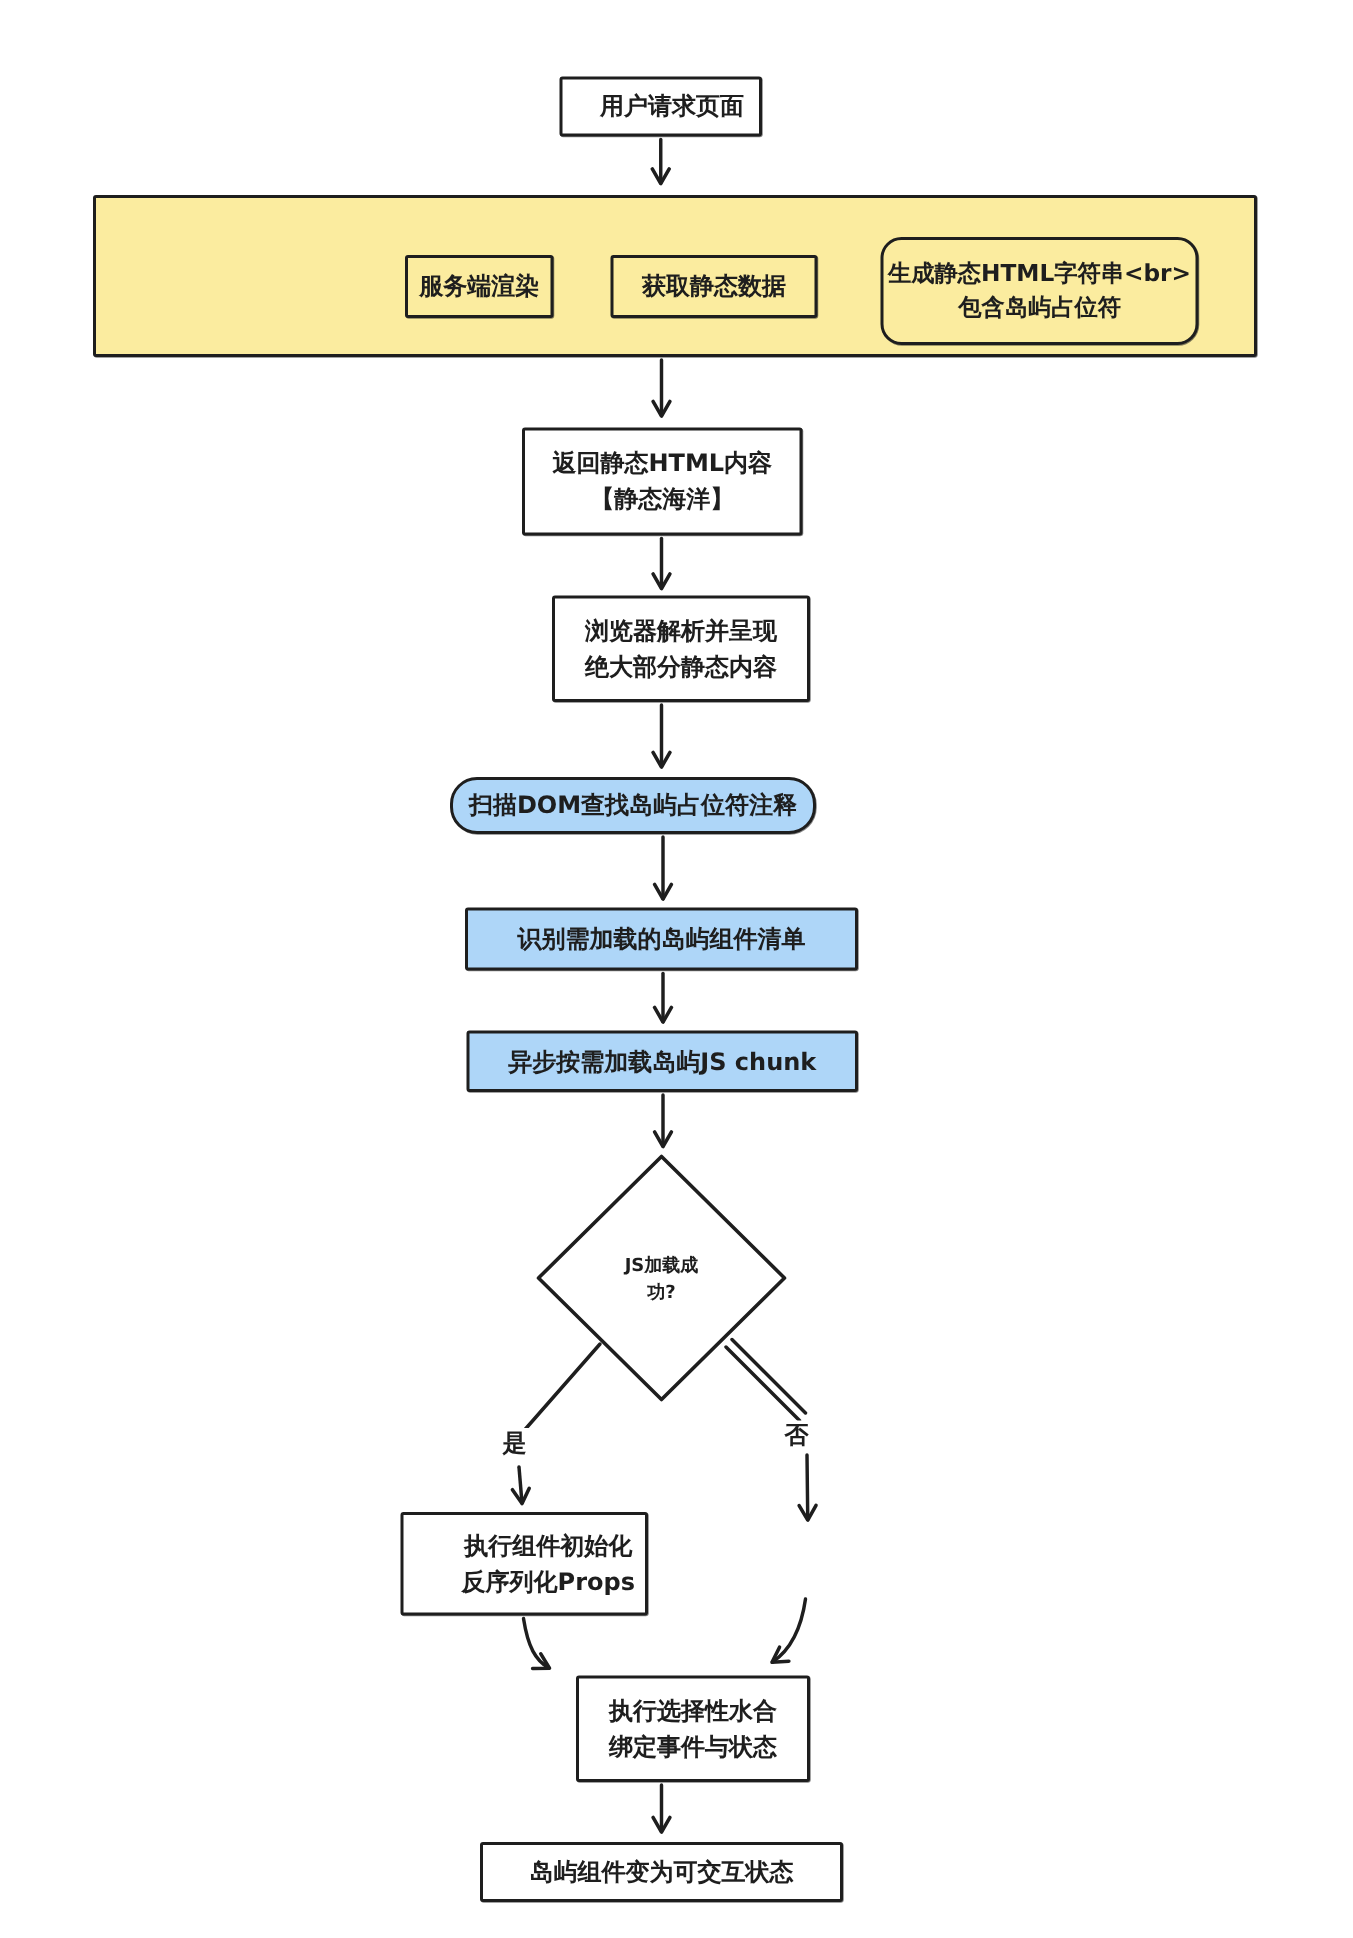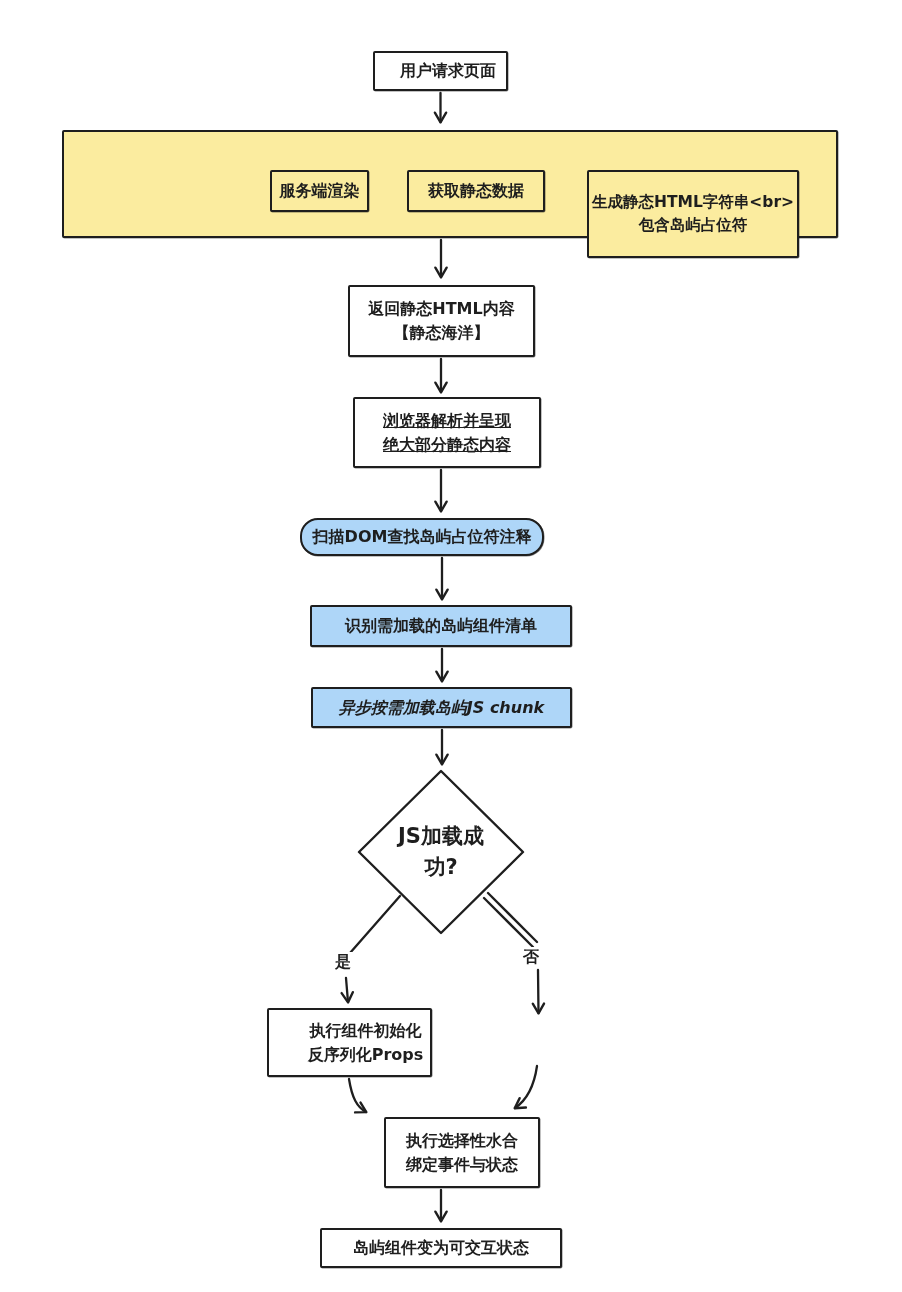--- a/index.html
+++ b/index.html
@@ -43,21 +43,21 @@
     box-shadow:0.5px 0.5px 0 rgba(30,30,30,.55);
   }
   .group-title{
     position:absolute;left:0;right:0;top:5px;
     text-align:center;font-size:16px;font-weight:600;
   }
   .diamond-label{
     position:absolute;
     display:flex;flex-direction:column;
     align-items:center;justify-content:center;
-    text-align:center;font-size:21px;font-weight:600;line-height:1.5;
+    text-align:center;font-size:12px;font-weight:600;line-height:1.5;
   }
   .edge-label{
     position:absolute;
     font-size:16px;font-weight:600;
     background:var(--canvas-bg);
     padding:0 2px;
   }
   .line2{display:block;}
 </style>
 </head>
@@ -95,43 +95,43 @@
     <span>用户请求页面</span>
   </div>
 
   <div class="group" style="left:62px;top:130px;width:776px;height:108px;">
     <div class="node yellow" style="left:206px;top:38px;width:99px;height:42px;">
       <span>服务端渲染</span>
     </div>
     <div class="node yellow" style="left:343px;top:38px;width:138px;height:42px;">
       <span>获取静态数据</span>
     </div>
-    <div class="node yellow" style="left:523px;top:38px;width:212px;height:88px;font-size:15.5px;">
+    <div class="node yellow" style="left:523px;top:26px;width:212px;height:72px;font-size:15.5px;border-radius:14px;">
       <span>生成静态HTML字符串&lt;br&gt;</span>
       <span class="line2">包含岛屿占位符</span>
     </div>
   </div>
 
   <div class="node" style="left:348px;top:285px;width:187px;height:72px;">
     <span>返回静态HTML内容</span>
     <span class="line2">【静态海洋】</span>
   </div>
 
-  <div class="node" style="left:353px;top:397px;width:188px;height:71px;text-decoration:underline;">
+  <div class="node" style="left:368px;top:397px;width:172px;height:71px;">
     <span>浏览器解析并呈现</span>
     <span class="line2">绝大部分静态内容</span>
   </div>
 
   <div class="node blue" style="left:300px;top:518px;width:244px;height:38px;border-radius:18px;">
     <span>扫描DOM查找岛屿占位符注释</span>
   </div>
   <div class="node blue" style="left:310px;top:605px;width:262px;height:42px;">
     <span>识别需加载的岛屿组件清单</span>
   </div>
-  <div class="node blue" style="left:311px;top:687px;width:261px;height:41px;font-style:italic;">
+  <div class="node blue" style="left:311px;top:687px;width:261px;height:41px;">
     <span>异步按需加载岛屿JS chunk</span>
   </div>
 
   <div class="diamond-label" style="left:381px;top:819px;width:120px;height:66px;">
     <span>JS加载成</span>
     <span class="line2">功?</span>
   </div>
 
   <div class="edge-label" style="left:333px;top:952px;">是</div>
   <div class="edge-label" style="left:521px;top:947px;">否</div>

